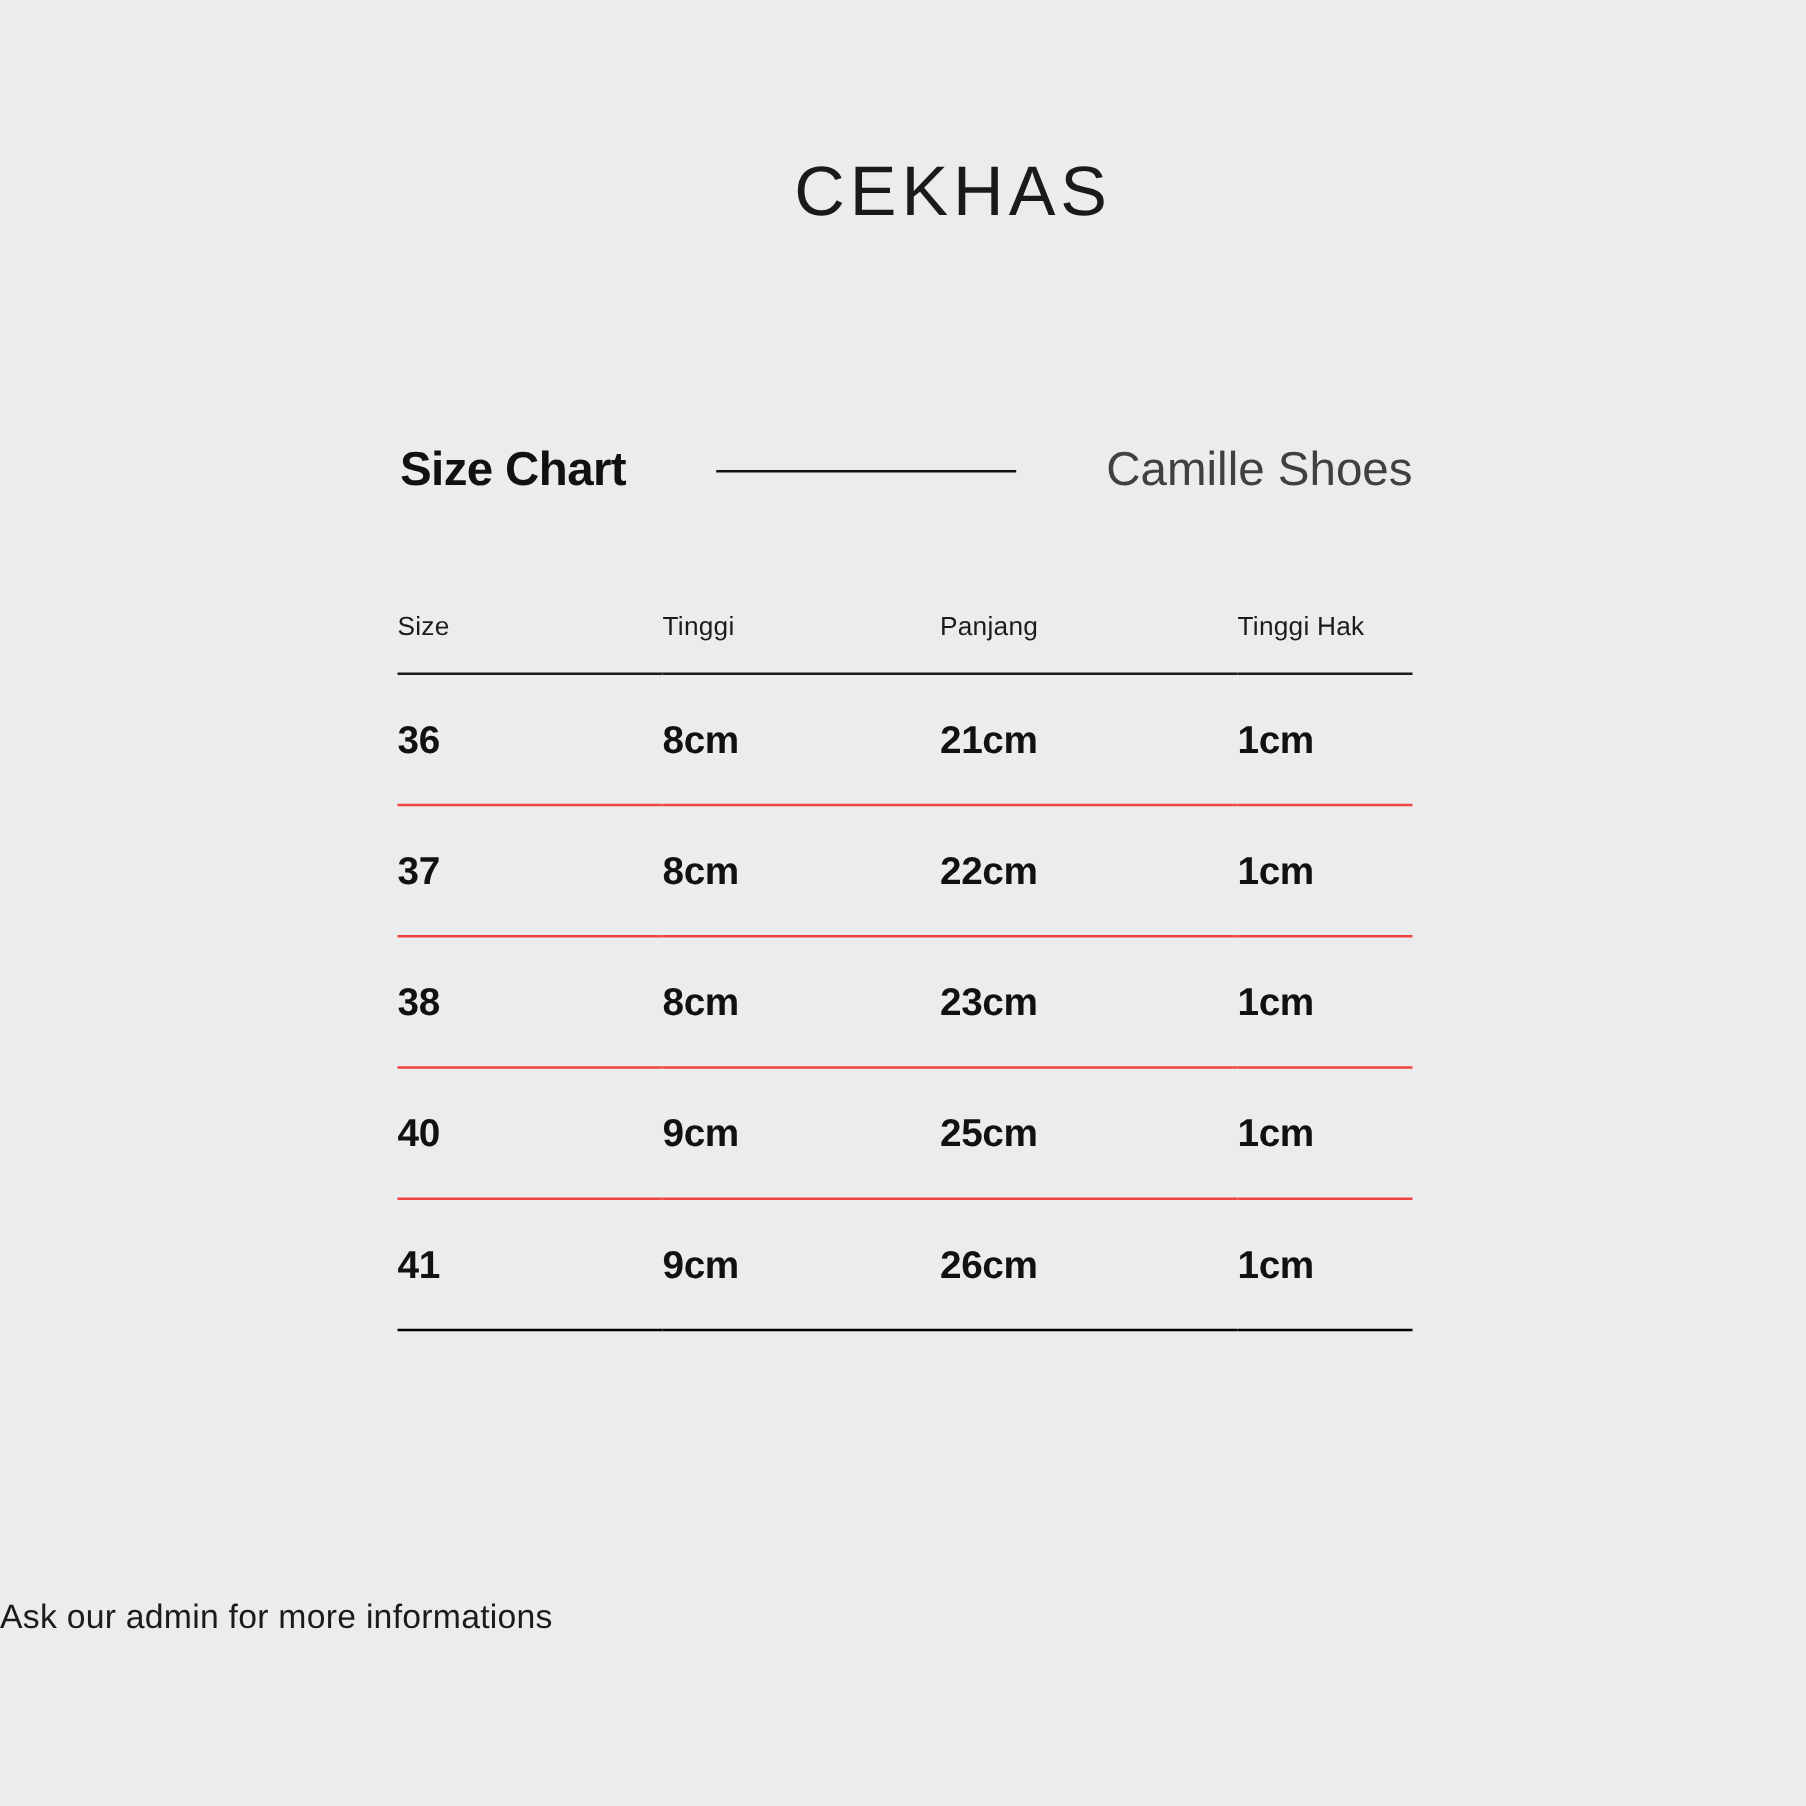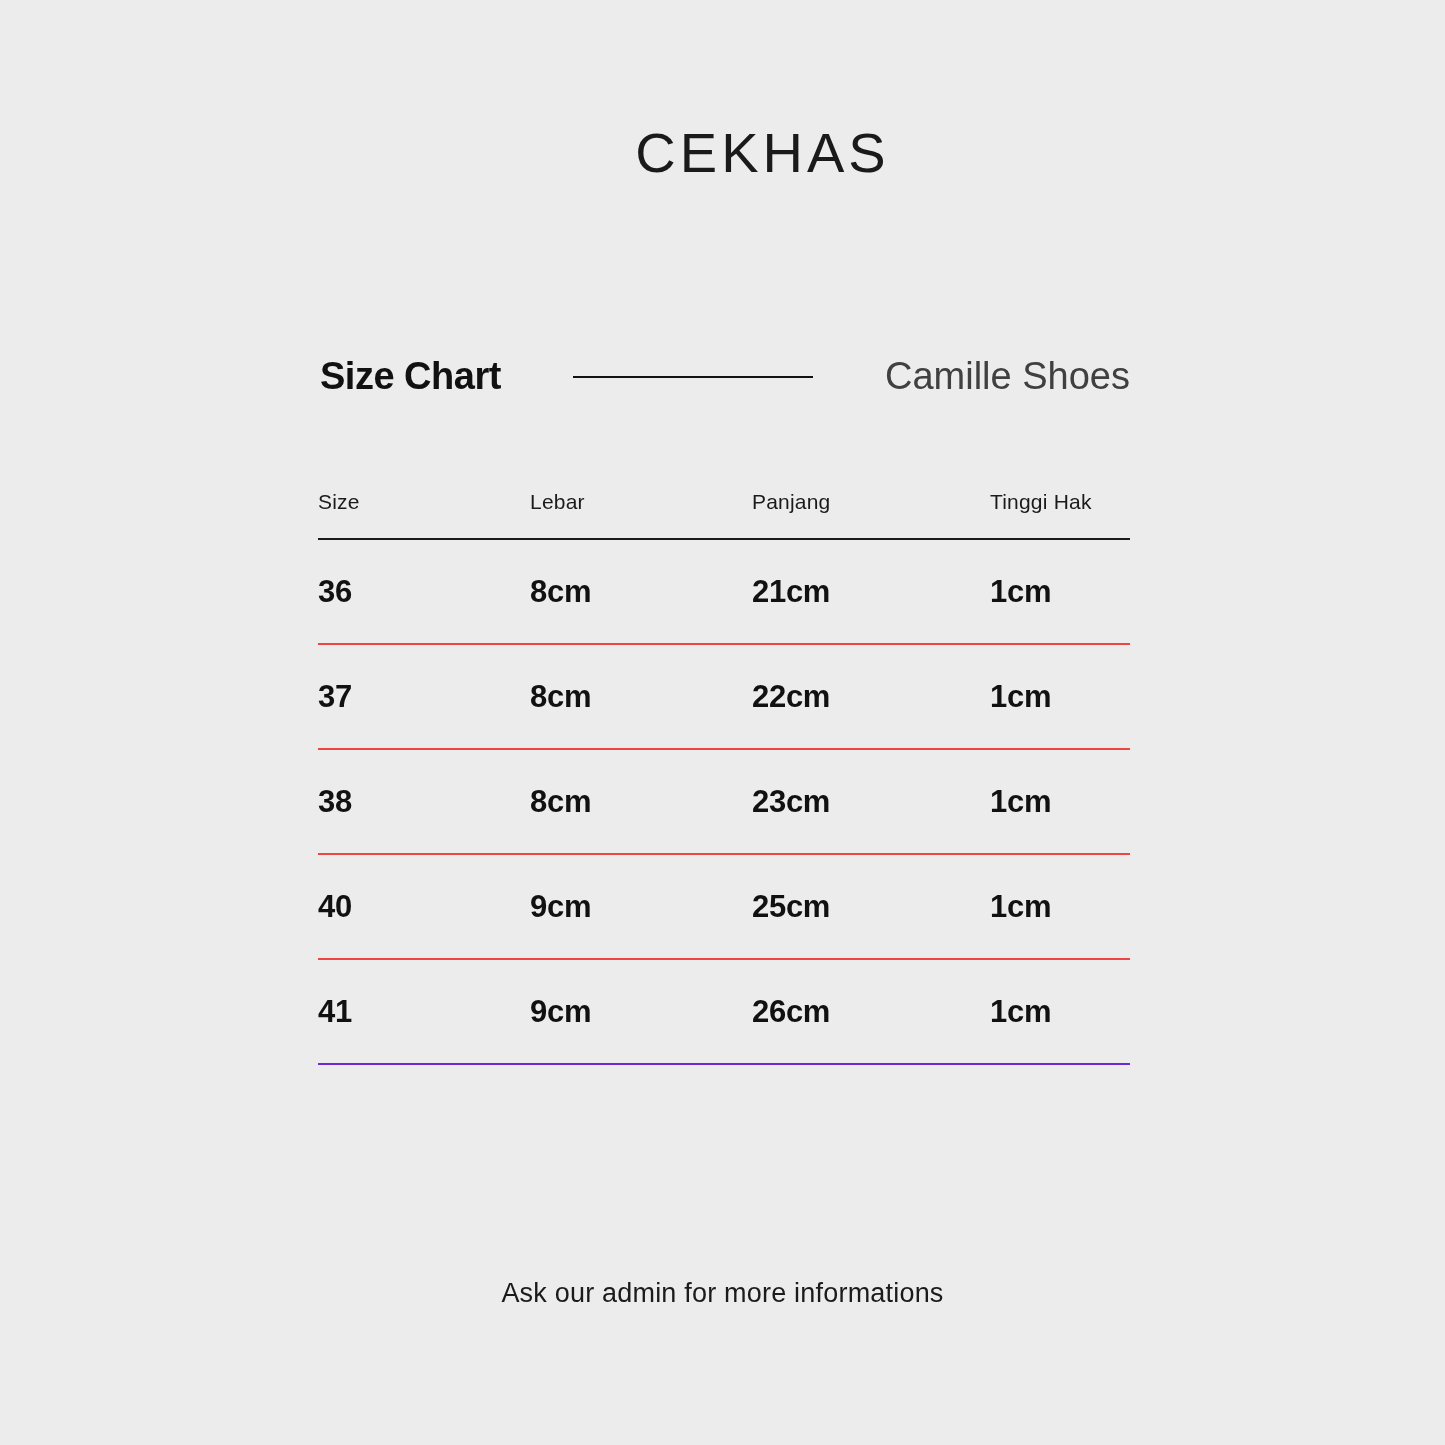--- a/index.html
+++ b/index.html
@@ -84,32 +84,31 @@
   }
   table.size-table td {
     font-size: 31px;
     font-weight: bold;
     color: #111;
     padding: 34px 0 33px 0;
     border-bottom: 2px solid #ef4444;
     letter-spacing: -0.3px;
   }
   table.size-table tbody tr:last-child td {
-    border-bottom: 2px solid #6d28d9;
+    border-bottom: 2px solid #000000;
   }
   col.c-size { width: 212px; }
   col.c-lebar { width: 222px; }
   col.c-panjang { width: 238px; }
   col.c-tinggi { width: 140px; }
   .footnote {
     position: absolute;
     top: 1278px;
     left: 0;
     width: 100%;
-    text-align: center;
     font-size: 27px;
     font-weight: 400;
     color: #1b1b1b;
     letter-spacing: 0.2px;
   }
 </style>
 </head>
 <body>
 
 <div class="page">
@@ -125,21 +124,21 @@
   <table class="size-table">
     <colgroup>
       <col class="c-size">
       <col class="c-lebar">
       <col class="c-panjang">
       <col class="c-tinggi">
     </colgroup>
     <thead>
       <tr>
         <th>Size</th>
-        <th>Lebar</th>
+        <th>Tinggi</th>
         <th>Panjang</th>
         <th>Tinggi Hak</th>
       </tr>
     </thead>
     <tbody>
       <tr>
         <td>36</td>
         <td>8cm</td>
         <td>21cm</td>
         <td>1cm</td>

